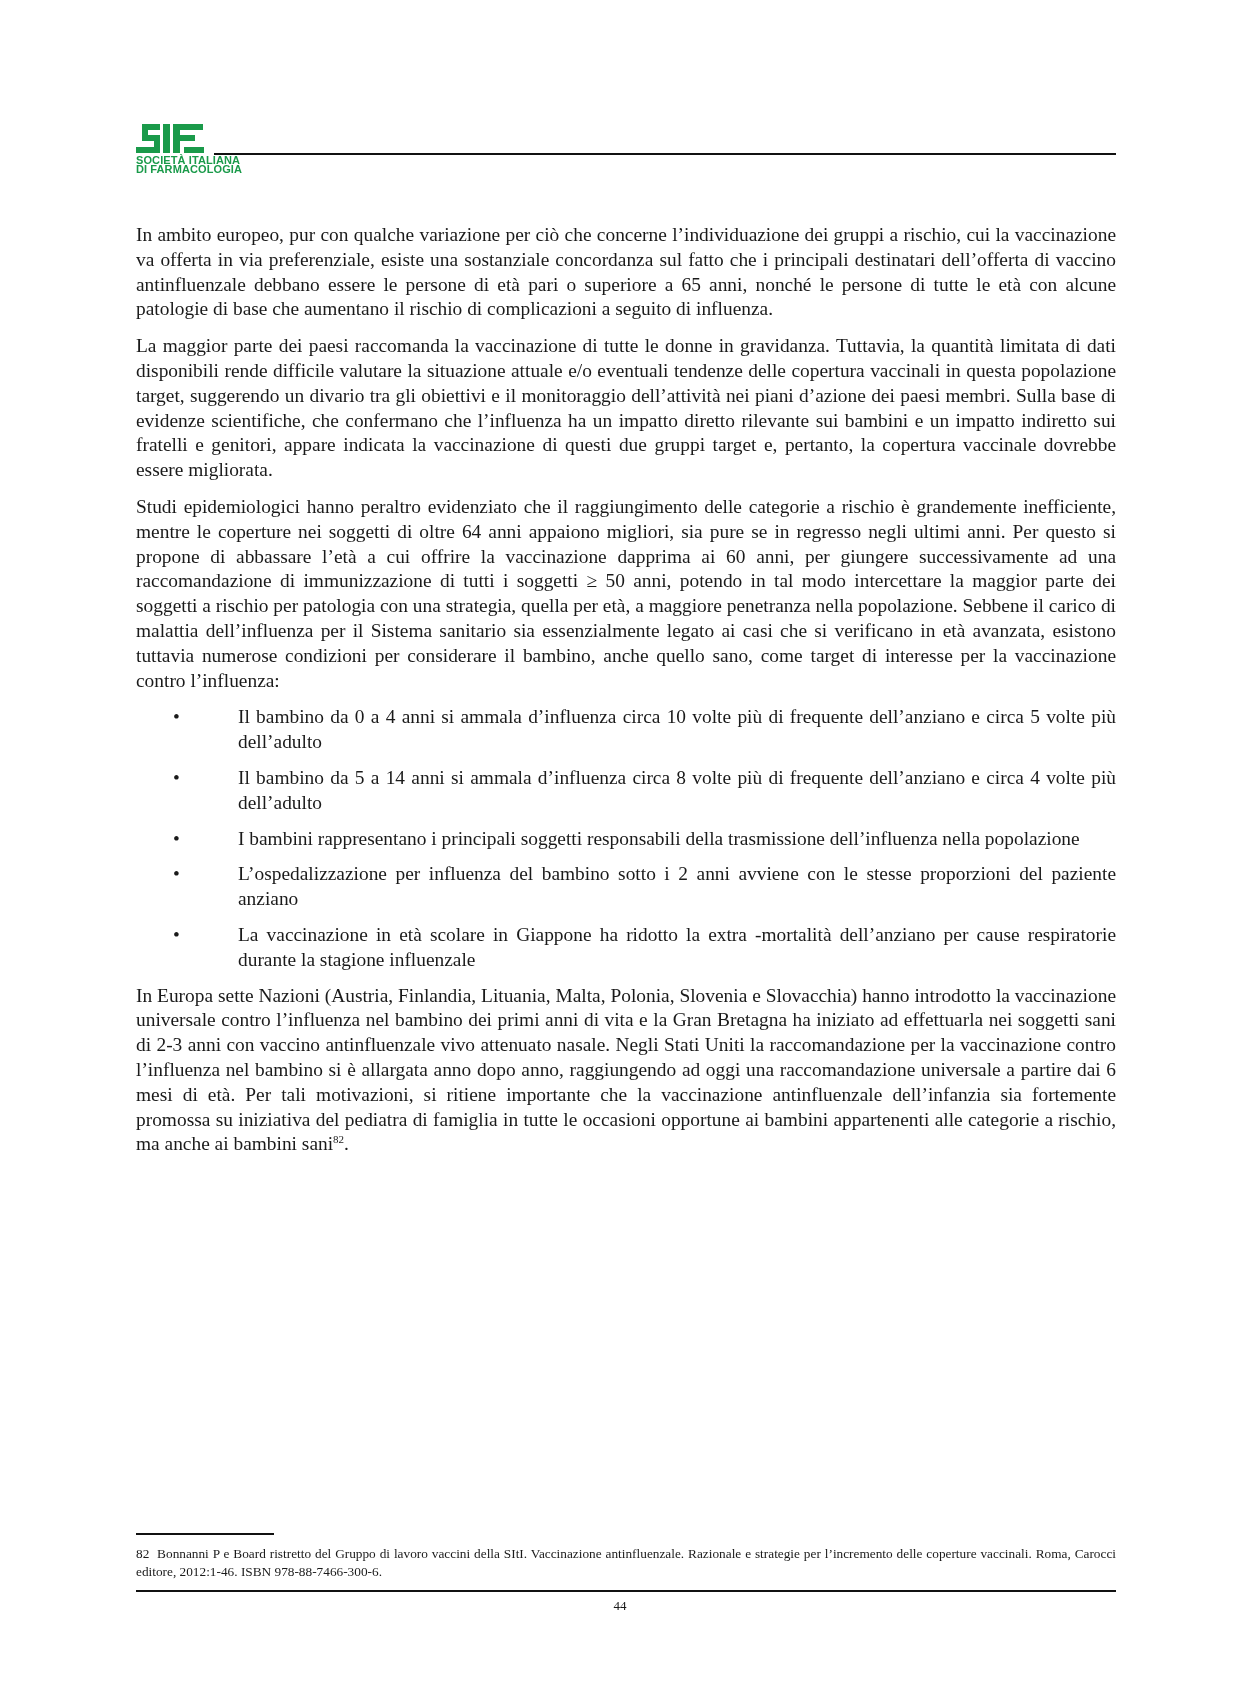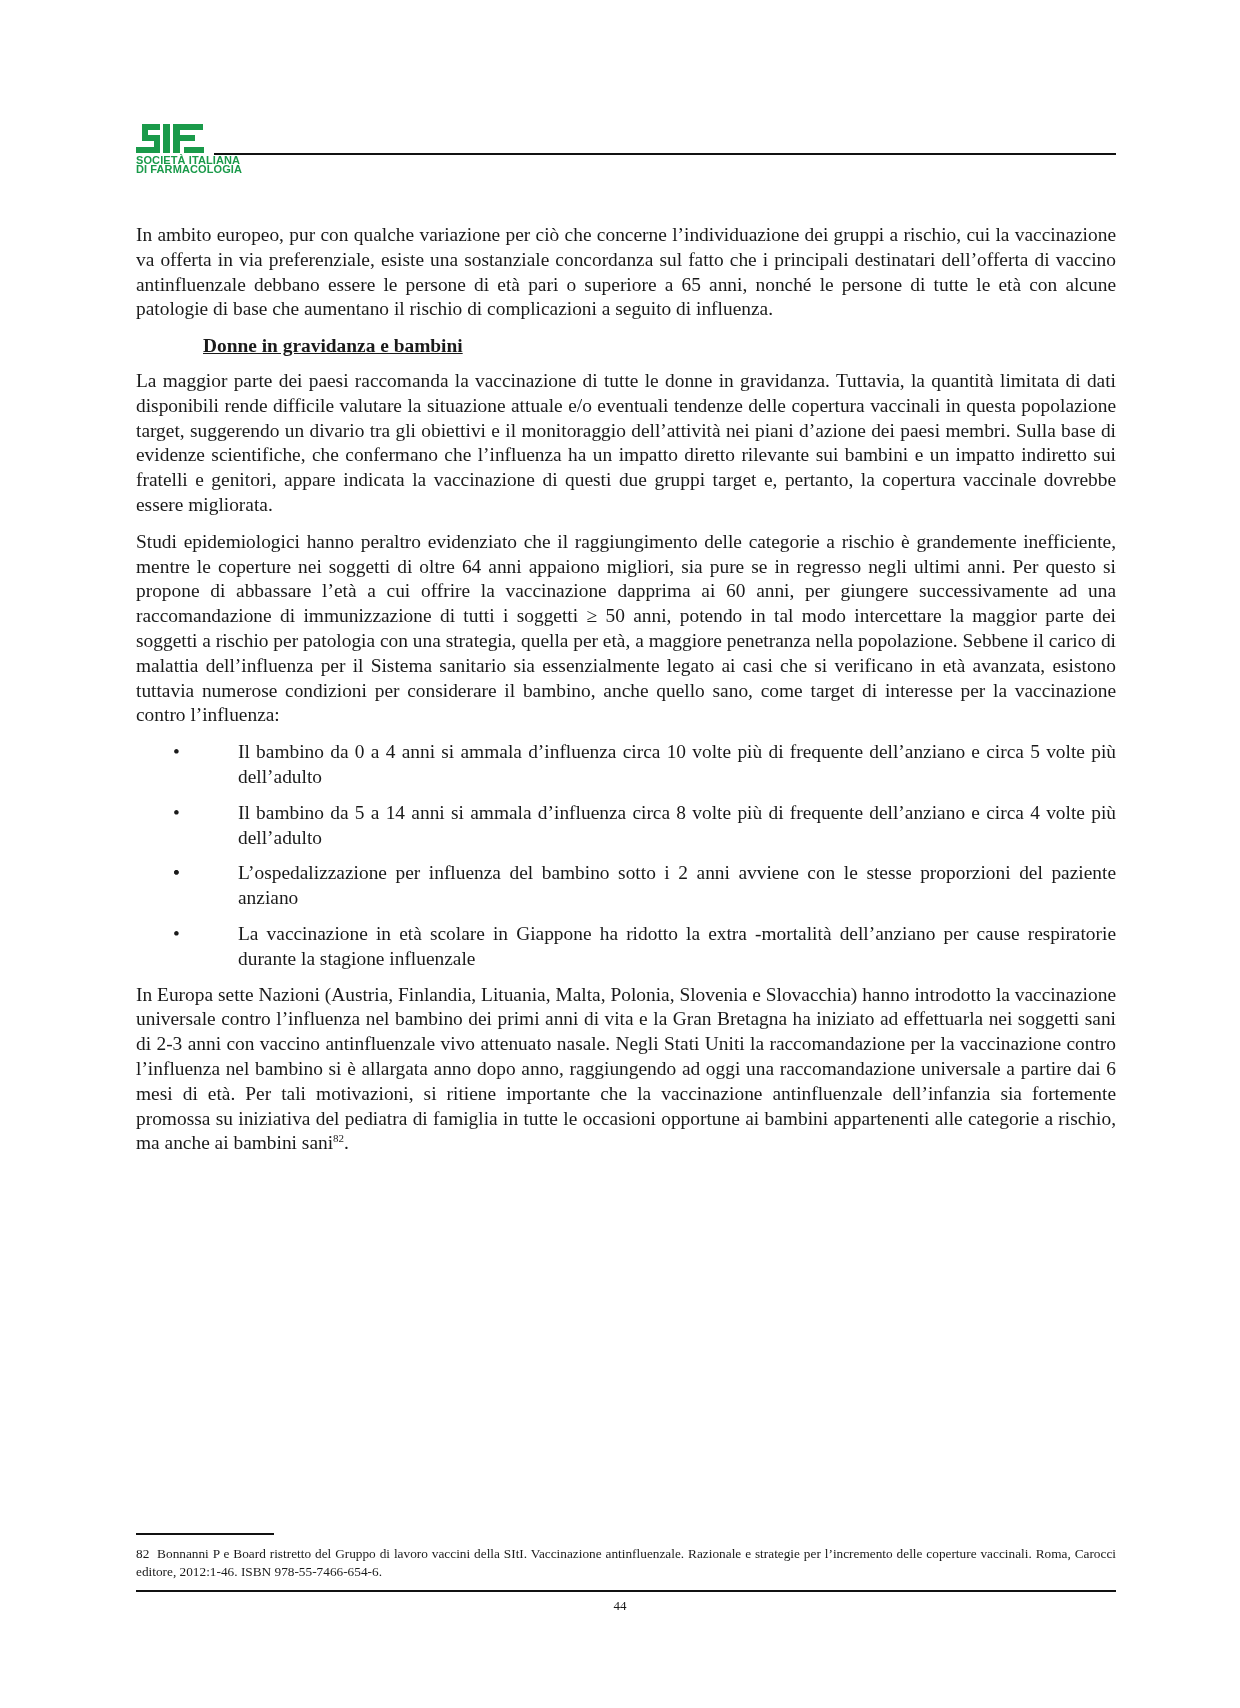--- a/index.html
+++ b/index.html
@@ -46,34 +46,33 @@
     <div class="logo-text">
       <div>SOCIETÀ ITALIANA</div>
       <div>DI FARMACOLOGIA</div>
     </div>
   </div>
   <div class="header-rule"></div>
 </div>
 
 <div class="content">
   <p>In ambito europeo, pur con qualche variazione per ciò che concerne l’individuazione dei gruppi a rischio, cui la vaccinazione va offerta in via preferenziale, esiste una sostanziale concordanza sul fatto che i principali destinatari dell’offerta di vaccino antinfluenzale debbano essere le persone di età pari o superiore a 65 anni, nonché le persone di tutte le età con alcune patologie di base che aumentano il rischio di complicazioni a seguito di influenza.</p>
-  <div class="heading">Donne in gravidanza e bambini</div>
   <p>La maggior parte dei paesi raccomanda la vaccinazione di tutte le donne in gravidanza. Tuttavia, la quantità limitata di dati disponibili rende difficile valutare la situazione attuale e/o eventuali tendenze delle copertura vaccinali in questa popolazione target, suggerendo un divario tra gli obiettivi e il monitoraggio dell’attività nei piani d’azione dei paesi membri. Sulla base di evidenze scientifiche, che confermano che l’influenza ha un impatto diretto rilevante sui bambini e un impatto indiretto sui fratelli e genitori, appare indicata la vaccinazione di questi due gruppi target e, pertanto, la copertura vaccinale dovrebbe essere migliorata.</p>
   <p>Studi epidemiologici hanno peraltro evidenziato che il raggiungimento delle categorie a rischio è grandemente inefficiente, mentre le coperture nei soggetti di oltre 64 anni appaiono migliori, sia pure se in regresso negli ultimi anni. Per questo si propone di abbassare l’età a cui offrire la vaccinazione dapprima ai 60 anni, per giungere successivamente ad una raccomandazione di immunizzazione di tutti i soggetti ≥ 50 anni, potendo in tal modo intercettare la maggior parte dei soggetti a rischio per patologia con una strategia, quella per età, a maggiore penetranza nella popolazione. Sebbene il carico di malattia dell’influenza per il Sistema sanitario sia essenzialmente legato ai casi che si verificano in età avanzata, esistono tuttavia numerose condizioni per considerare il bambino, anche quello sano, come target di interesse per la vaccinazione contro l’influenza:</p>
 
   <ul class="bullets">
     <li><span class="bullet">•</span><span>Il bambino da 0 a 4 anni si ammala d’influenza circa 10 volte più di frequente dell’anziano e circa 5 volte più dell’adulto</span></li>
     <li><span class="bullet">•</span><span>Il bambino da 5 a 14 anni si ammala d’influenza circa 8 volte più di frequente dell’anziano e circa 4 volte più dell’adulto</span></li>
-    <li><span class="bullet">•</span></li>
+    <li><span class="bullet">•</span><span>I bambini rappresentano i principali soggetti responsabili della trasmissione dell’influenza nella popolazione</span></li>
     <li><span class="bullet">•</span><span>L’ospedalizzazione per influenza del bambino sotto i 2 anni avviene con le stesse proporzioni del paziente anziano</span></li>
     <li><span class="bullet">•</span><span>La vaccinazione in età scolare in Giappone ha ridotto la extra -mortalità dell’anziano per cause respiratorie durante la stagione influenzale</span></li>
   </ul>
 
   <p><span>In Europa sette Nazioni (Austria, Finlandia, Lituania, Malta, Polonia, Slovenia e Slovacchia) hanno introdotto la vaccinazione universale contro l’influenza nel bambino dei primi anni di vita e la Gran Bretagna ha iniziato ad effettuarla nei soggetti sani di 2-3 anni con vaccino antinfluenzale vivo attenuato nasale. Negli Stati Uniti la raccomandazione per la vaccinazione contro l’influenza nel bambino si è allargata anno dopo anno, raggiungendo ad oggi una raccomandazione universale a partire dai 6 mesi di età. Per tali motivazioni, si ritiene importante che la vaccinazione antinfluenzale dell’infanzia sia fortemente promossa su iniziativa del pediatra di famiglia in tutte le occasioni opportune ai bambini appartenenti alle categorie a rischio, ma anche ai bambini sani</span><sup>82</sup><span>.</span></p>
 </div>
 
 <div class="fn-rule"></div>
 <div class="footnote">
   <span>82</span>&nbsp;
-  <span>Bonnanni P e Board ristretto del Gruppo di lavoro vaccini della SItI. Vaccinazione antinfluenzale. Razionale e strategie per l’incremento delle coperture vaccinali. Roma, Carocci editore, 2012:1-46. ISBN 978-55-7466-654-6.</span>
+  <span>Bonnanni P e Board ristretto del Gruppo di lavoro vaccini della SItI. Vaccinazione antinfluenzale. Razionale e strategie per l’incremento delle coperture vaccinali. Roma, Carocci editore, 2012:1-46. ISBN 978-88-7466-300-6.</span>
 </div>
 <div class="bottom-rule"></div>
 <div class="page-number">44</div>
 
 </body></html>

